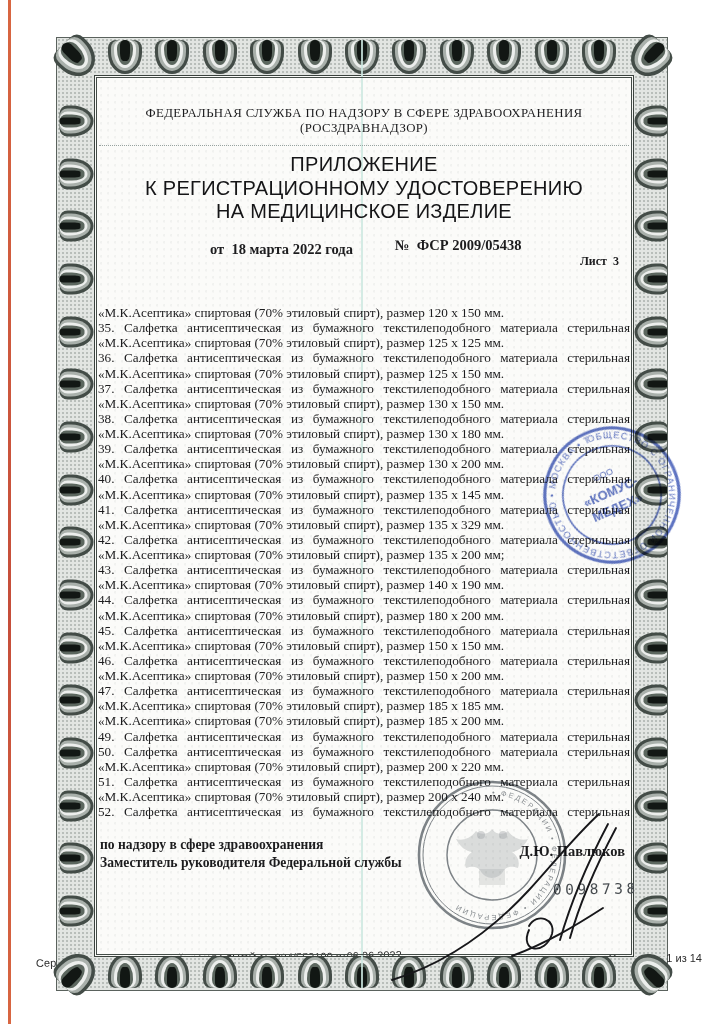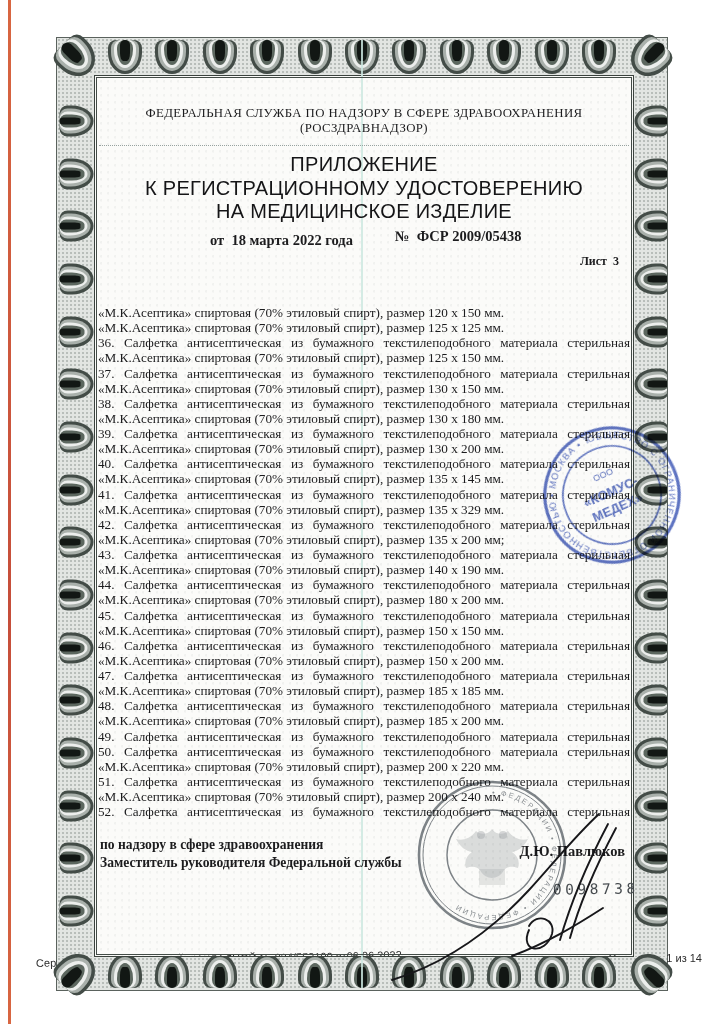--- a/index.html
+++ b/index.html
@@ -46,21 +46,21 @@
   .fold-line{position:absolute;left:304px;top:2px;bottom:2px;width:2px;
     background:#cde8e0;opacity:.85;z-index:1;}
   
   .content{position:absolute;left:40px;top:40px;right:36px;bottom:36px;z-index:3;}
   .agency{margin-top:27px;text-align:center;font-size:12.8px;letter-spacing:.4px;line-height:16px;}
   .agency2{text-align:center;font-size:12.8px;letter-spacing:.4px;}
   .sep{margin:9px 2px 0 2px;border-top:1.5px dotted #98a3a0;height:0;}
   .title{margin-top:7px;text-align:center;
     font-family:"Liberation Sans",sans-serif;font-weight:normal;
     font-size:20px;line-height:23.5px;letter-spacing:.3px;color:#151517;}
-  .meta-row{position:relative;height:24px;margin-top:4px;font-weight:bold;font-size:14.5px;white-space:pre;}
+  .meta-row{position:relative;height:24px;margin-top:13px;font-weight:bold;font-size:14.5px;white-space:pre;}
   .meta-date{position:absolute;left:113px;top:4px;}
   .meta-number{position:absolute;left:298px;top:0;}
   .sheet{position:absolute;right:12px;top:176px;font-weight:bold;font-size:12px;white-space:pre;}
   .list{position:absolute;left:1px;right:1px;top:208px;font-size:13.2px;line-height:15.12px;margin-top:19px;}
   .lline{text-align:justify;}
   .lline.just{text-align-last:justify;}
   .sig1{position:absolute;left:3px;top:758px;font-weight:bold;font-size:13.6px;line-height:17.5px;width:360px;}
   .sig-name{position:absolute;right:6px;top:765px;font-weight:bold;font-size:14.5px;}
   .serial{position:absolute;left:456px;top:803px;font-family:"DejaVu Sans Mono",monospace;
     font-size:14.5px;letter-spacing:3.5px;color:#474c50;transform:rotate(-.8deg);}
@@ -511,20 +511,21 @@
       <div>НА МЕДИЦИНСКОЕ ИЗДЕЛИЕ</div>
     </div>
     <div class="meta-row">
       <span class="meta-date">от  18 марта 2022 года</span>
       <span class="meta-number">№  ФСР 2009/05438</span>
     </div>
     <div class="sheet">Лист  3</div>
 
     <div class="list" id="items-list">
         <div class="lline">«М.К.Асептика» спиртовая (70% этиловый спирт), размер 120 х 150 мм.</div>
+        <div class="lline just">35. Салфетка антисептическая из бумажного текстилеподобного материала стерильная</div>
         <div class="lline">«М.К.Асептика» спиртовая (70% этиловый спирт), размер 125 х 125 мм.</div>
         <div class="lline just">36. Салфетка антисептическая из бумажного текстилеподобного материала стерильная</div>
         <div class="lline">«М.К.Асептика» спиртовая (70% этиловый спирт), размер 125 х 150 мм.</div>
         <div class="lline just">37. Салфетка антисептическая из бумажного текстилеподобного материала стерильная</div>
         <div class="lline">«М.К.Асептика» спиртовая (70% этиловый спирт), размер 130 х 150 мм.</div>
         <div class="lline just">38. Салфетка антисептическая из бумажного текстилеподобного материала стерильная</div>
         <div class="lline">«М.К.Асептика» спиртовая (70% этиловый спирт), размер 130 х 180 мм.</div>
         <div class="lline just">39. Салфетка антисептическая из бумажного текстилеподобного материала стерильная</div>
         <div class="lline">«М.К.Асептика» спиртовая (70% этиловый спирт), размер 130 х 200 мм.</div>
         <div class="lline just">40. Салфетка антисептическая из бумажного текстилеподобного материала стерильная</div>
@@ -536,21 +537,20 @@
         <div class="lline just">43. Салфетка антисептическая из бумажного текстилеподобного материала стерильная</div>
         <div class="lline">«М.К.Асептика» спиртовая (70% этиловый спирт), размер 140 х 190 мм.</div>
         <div class="lline just">44. Салфетка антисептическая из бумажного текстилеподобного материала стерильная</div>
         <div class="lline">«М.К.Асептика» спиртовая (70% этиловый спирт), размер 180 х 200 мм.</div>
         <div class="lline just">45. Салфетка антисептическая из бумажного текстилеподобного материала стерильная</div>
         <div class="lline">«М.К.Асептика» спиртовая (70% этиловый спирт), размер 150 х 150 мм.</div>
         <div class="lline just">46. Салфетка антисептическая из бумажного текстилеподобного материала стерильная</div>
         <div class="lline">«М.К.Асептика» спиртовая (70% этиловый спирт), размер 150 х 200 мм.</div>
         <div class="lline just">47. Салфетка антисептическая из бумажного текстилеподобного материала стерильная</div>
         <div class="lline">«М.К.Асептика» спиртовая (70% этиловый спирт), размер 185 х 185 мм.</div>
-        <div class="lline just">48. Салфетка антисептическая из бумажного текстилеподобного материала стерильная</div>
         <div class="lline">«М.К.Асептика» спиртовая (70% этиловый спирт), размер 185 х 200 мм.</div>
         <div class="lline just">49. Салфетка антисептическая из бумажного текстилеподобного материала стерильная</div>
         <div class="lline just">50. Салфетка антисептическая из бумажного текстилеподобного материала стерильная</div>
         <div class="lline">«М.К.Асептика» спиртовая (70% этиловый спирт), размер 200 х 220 мм.</div>
         <div class="lline just">51. Салфетка антисептическая из бумажного текстилеподобного материала стерильная</div>
         <div class="lline">«М.К.Асептика» спиртовая (70% этиловый спирт), размер 200 х 240 мм.</div>
         <div class="lline just">52. Салфетка антисептическая из бумажного текстилеподобного материала стерильная</div>
       </div>
 
     <div class="sig1">

